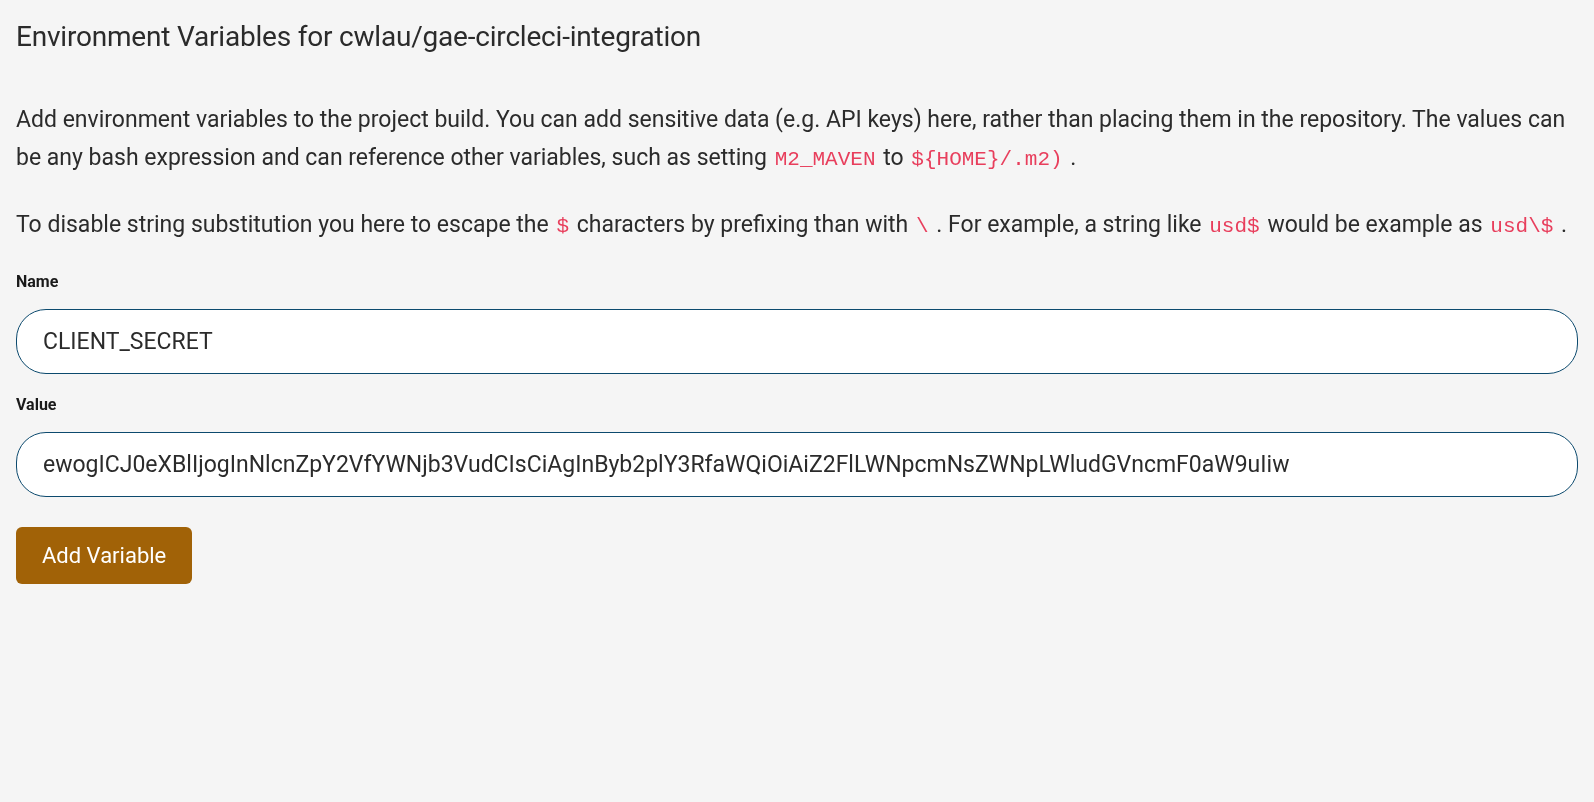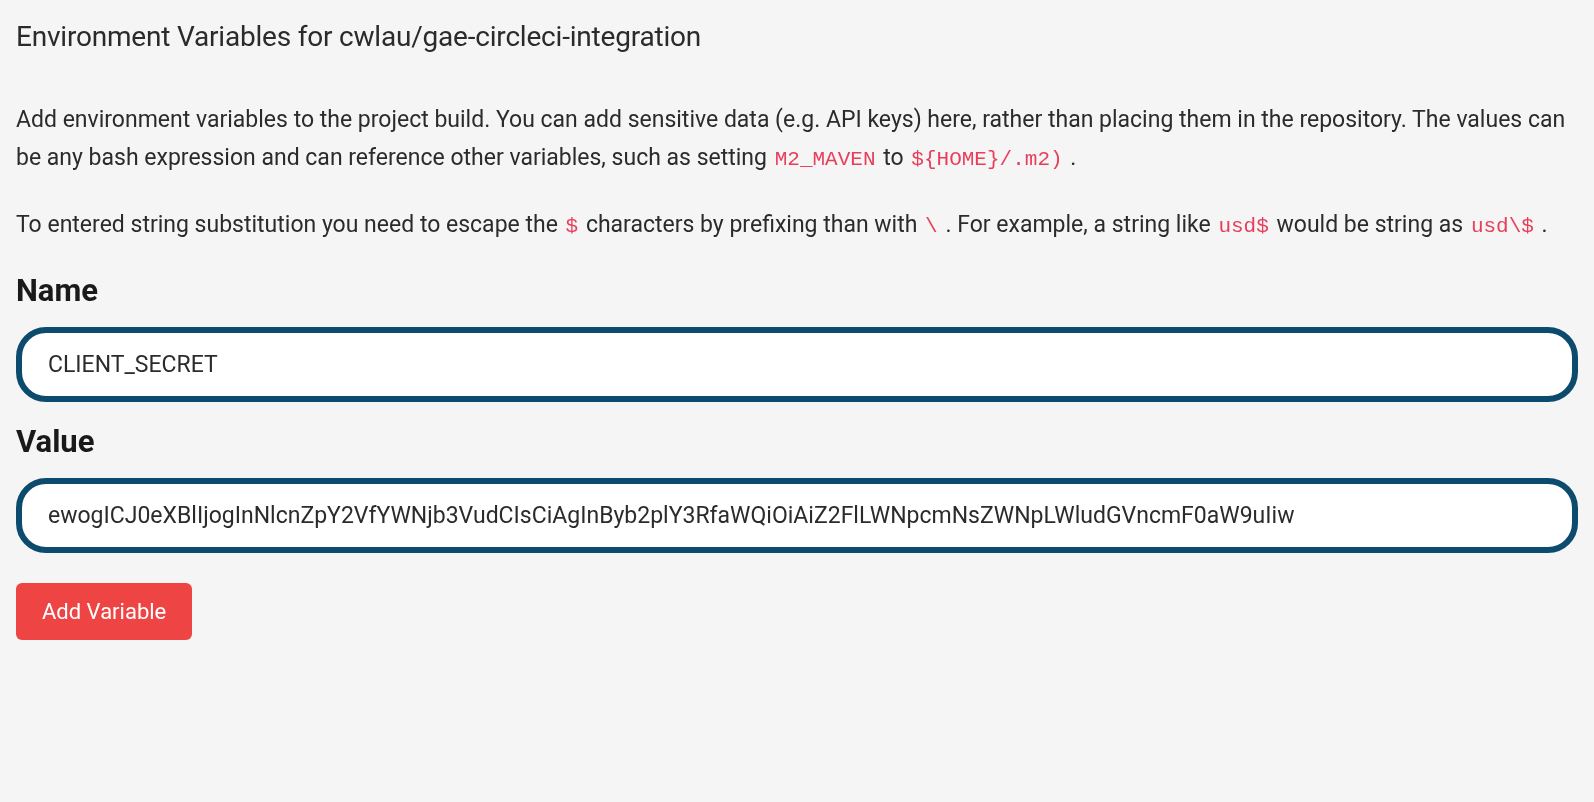--- a/index.html
+++ b/index.html
@@ -28,48 +28,48 @@
       font-weight: 400;
     }
     .code-inline {
       font-family: "SFMono-Regular", Consolas, "Liberation Mono", Menlo, monospace;
       color: #e83e5c;
       font-size: 21px;
       padding: 0 2px;
     }
     .form-label {
       display: block;
-      font-size: 31px;
+      font-size: 16px;
       font-weight: 700;
       color: #1a1a1a;
       margin-top: 21px;
       margin-bottom: 18px;
     }
     .text-input {
       width: 100%;
       padding: 18px 26px;
       font-size: 23px;
       font-family: inherit;
       color: #2b2b2b;
       background-color: #ffffff;
-      border: 6px solid #0c4a6e;
+      border: 1px solid #0c4a6e;
       border-radius: 30px;
       outline: none;
     }
     .text-input::placeholder {
       color: #999;
     }
     .add-button {
       display: inline-block;
       margin-top: 30px;
       padding: 16px 26px;
       font-size: 22px;
       font-weight: 400;
       color: #ffffff;
-      background-color: #ef4444;
+      background-color: #a16207;
       border: none;
       border-radius: 6px;
       cursor: pointer;
       font-family: inherit;
     }
   </style>
 </head>
 <body>
 
 
@@ -78,27 +78,27 @@
 
 <p class="description">
   <span>Add environment variables to the project build. You can add sensitive data (e.g. API keys) here, rather than placing them in the repository. The values can be any bash expression and can reference other variables, such as setting </span>
   <span class="code-inline">M2_MAVEN</span>
   <span> to </span>
   <span class="code-inline">${HOME}/.m2)</span>
   <span> .</span>
 </p>
 
 <p class="description">
-  <span>To entered string substitution you need to escape the </span>
+  <span>To disable string substitution you here to escape the </span>
   <span class="code-inline">$</span>
   <span> characters by prefixing than with </span>
   <span class="code-inline">\</span>
   <span> . For example, a string like </span>
   <span class="code-inline">usd$</span>
-  <span> would be string as </span>
+  <span> would be example as </span>
   <span class="code-inline">usd\$</span>
   <span> .</span>
 </p>
 
 <label class="form-label">Name</label>
 <input type="text" class="text-input" value="CLIENT_SECRET" style="">
 
 <label class="form-label">Value</label>
 <input type="text" class="text-input" value="ewogICJ0eXBlIjogInNlcnZpY2VfYWNjb3VudCIsCiAgInByb2plY3RfaWQiOiAiZ2FlLWNpcmNsZWNpLWludGVncmF0aW9uIiw" style="">
 

